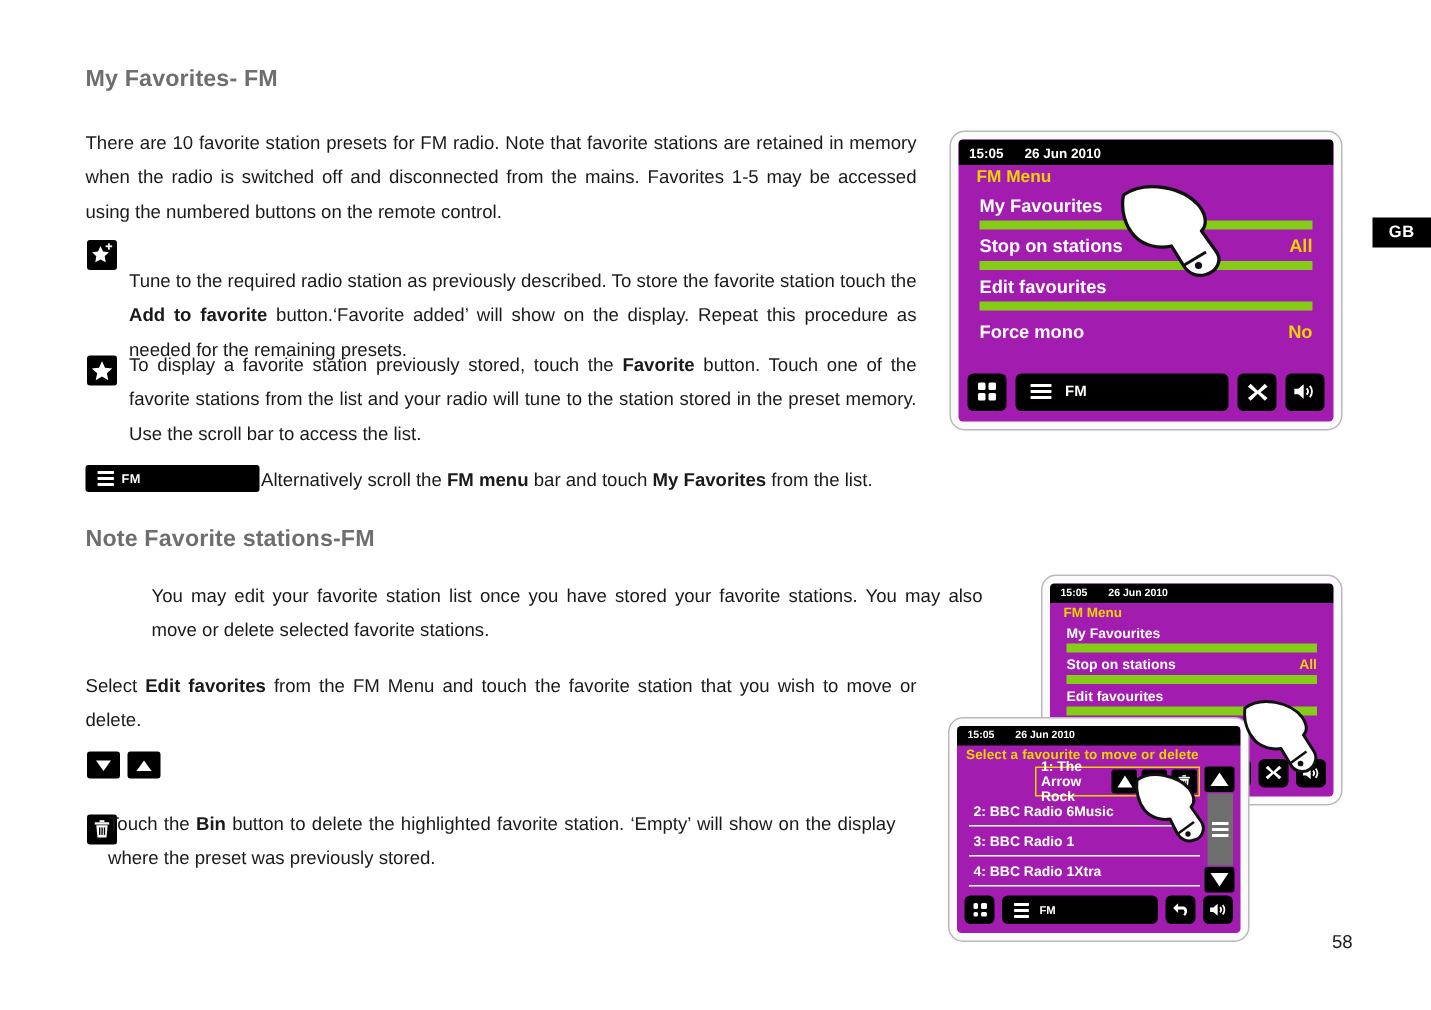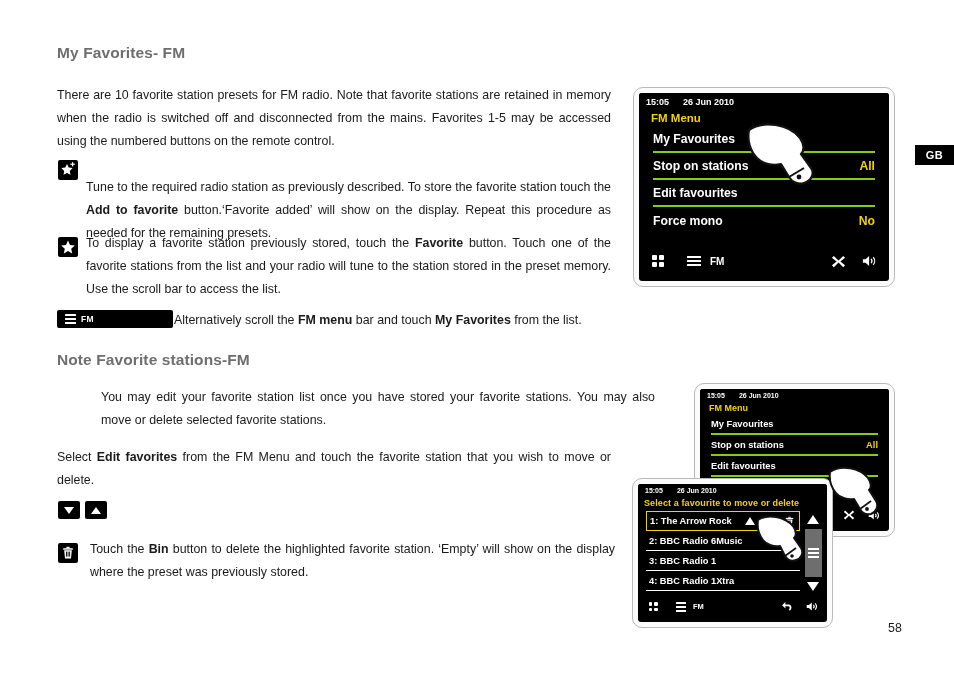--- a/index.html
+++ b/index.html
@@ -44,21 +44,21 @@
   .bullet {
     position: absolute;
     font-size: 12.4px;
     line-height: 23px;
     text-align: justify;
     color: #1a1a1a;
   }
   #bullet-add { left: 86px; top: 155px; width: 525px; margin-top: 21px; }
   #bullet-select { left: 86px; top: 232px; width: 525px; }
   #bullet-updown { left: 108px; top: 499px; width: 503px; text-align: left; }
-  #bullet-bin { left: 90px; top: 538px; width: 525px; }
+  #bullet-bin { left: 72px; top: 538px; width: 525px; }
 
   #line-fm-menu-alt {
     position: absolute;
     left: 174px; top: 309px; width: 437px;
     font-size: 12.4px; line-height: 23px; text-align: left;
   }
 
   
   .icon-box {
     position: absolute;
@@ -114,21 +114,21 @@
   .device {
     position: absolute;
     background: #fbfbfb;
     border: 1px solid #b9b9b9;
     border-radius: 10px;
     padding: 5px;
     box-sizing: border-box;
   }
   .device-inner {
     width: 100%; height: 100%;
-    background: #000000;
+    background: #a21caf;
     border-radius: 3px;
     overflow: hidden;
     position: relative;
     display: flex;
     flex-direction: column;
   }
   .status-bar {
     background: #000;
     color: #fff;
     font-weight: bold;
@@ -145,21 +145,21 @@
     flex: 0 0 auto;
   }
   .menu-area { flex: 1 1 auto; position: relative; }
 
   .menu-row {
     display: flex;
     align-items: center;
     justify-content: space-between;
     color: #ffffff;
     font-weight: bold;
-    border-bottom: 2px solid #84cc16;
+    border-bottom: 6px solid #84cc16;
     box-sizing: border-box;
   }
   .menu-row .val { color: #f2d202; }
 
   .btn-bar {
     display: flex;
     align-items: center;
     flex: 0 0 auto;
   }
   .sbtn {
@@ -228,20 +228,21 @@
     font-weight: bold;
     font-size: 9.3px;
     border-bottom: 1px solid #fff;
     box-sizing: border-box;
     padding-left: 3px;
   }
   #device-front .list-row.selected {
     border: 1px solid #f2d202;
     color: #fff;
     position: relative;
+    margin-left: 44px;
   }
   #device-front .btn-bar { height: 23px; padding: 0 5px 4px 5px; gap: 5px; }
   #device-front .sbtn { height: 19px; }
   #device-front .sbtn.sq { width: 20px; }
   #device-front .sbtn.wide { padding-left: 8px; gap: 7px; }
   #device-front .fmlabel { font-size: 7.5px; }
 
   
   .row-ctrls {
     display: flex;

